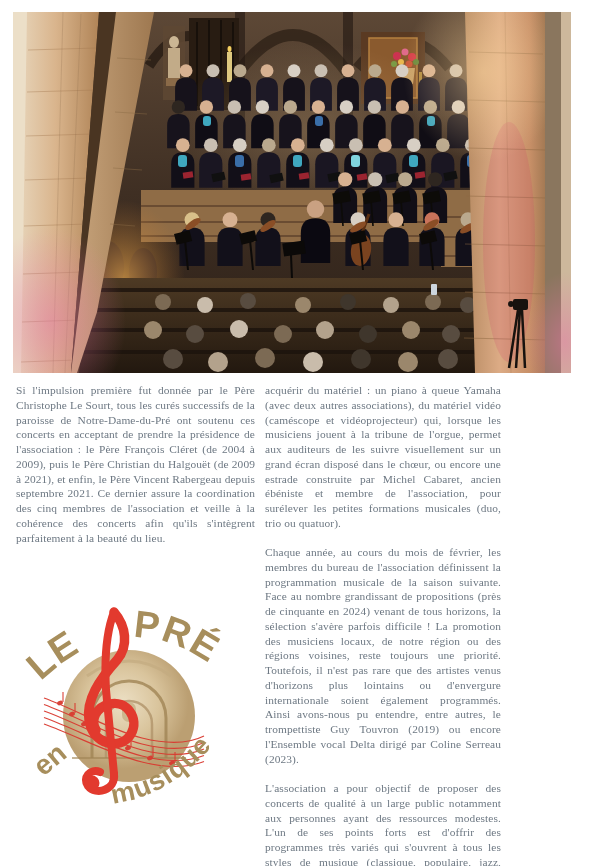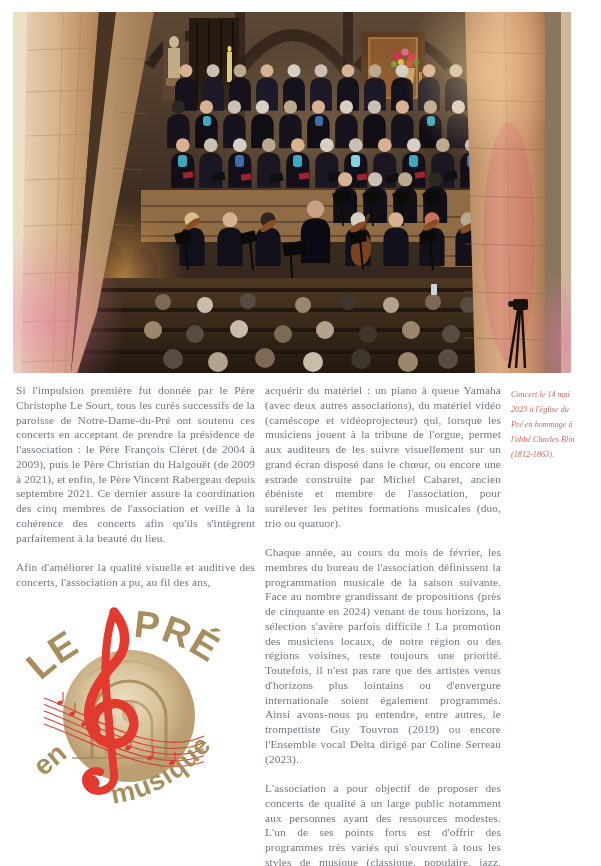--- a/index.html
+++ b/index.html
@@ -300,25 +300,23 @@
       </g>
 
       <g stroke="#17120e" stroke-width="2.5">
         <rect x="500" y="287" width="15" height="11" rx="2" fill="#17120e" stroke="none"></rect>
         <circle cx="498" cy="292" r="3" fill="#17120e" stroke="none"></circle>
         <path d="M505 298L496 356M509 298L512 356M507 298L503 356"></path>
       </g>
     </svg>
   </figure>
 
-  <aside class="caption">Concert le 14 mai 2023 à l'église du Pré en hommage à l'abbé Charles Blin (1812-1863).</aside>
 
   <div class="col col-left">
     <p>Si l'impulsion première fut donnée par le Père Christophe Le Sourt, tous les curés successifs de la paroisse de Notre-Dame-du-Pré ont soutenu ces concerts en acceptant de prendre la présidence de l'association : le Père François Cléret (de 2004 à 2009), puis le Père Christian du Halgouët (de 2009 à 2021), et enfin, le Père Vincent Rabergeau depuis septembre 2021. Ce dernier assure la coordination des cinq membres de l'association et veille à la cohérence des concerts afin qu'ils s'intègrent parfaitement à la beauté du lieu.</p>
-    <p>Afin d'améliorer la qualité visuelle et auditive des concerts, l'association a pu, au fil des ans,</p>
   </div>
 
   <div class="col col-right">
     <p>acquérir du matériel : un piano à queue Yamaha (avec deux autres associations), du matériel vidéo (caméscope et vidéoprojecteur) qui, lorsque les musiciens jouent à la tribune de l'orgue, permet aux auditeurs de les suivre visuellement sur un grand écran disposé dans le chœur, ou encore une estrade construite par Michel Cabaret, ancien ébéniste et membre de l'association, pour surélever les petites formations musicales (duo, trio ou quatuor).</p>
     <p>Chaque année, au cours du mois de février, les membres du bureau de l'association définissent la programmation musicale de la saison suivante. Face au nombre grandissant de propositions (près de cinquante en 2024) venant de tous horizons, la sélection s'avère parfois difficile ! La promotion des musiciens locaux, de notre région ou des régions voisines, reste toujours une priorité. Toutefois, il n'est pas rare que des artistes venus d'horizons plus lointains ou d'envergure internationale soient également programmés. Ainsi avons-nous pu entendre, entre autres, le trompettiste Guy Touvron (2019) ou encore l'Ensemble vocal Delta dirigé par Coline Serreau (2023).</p>
     <p>L'association a pour objectif de proposer des concerts de qualité à un large public notamment aux personnes ayant des ressources modestes. L'un de ses points forts est d'offrir des programmes très variés qui s'ouvrent à tous les styles de musique (classique, populaire, jazz, traditionnelle, contemporaine, musique du</p>
   </div>
 
   <div class="logo">
     <svg viewBox="0 0 212 204">

